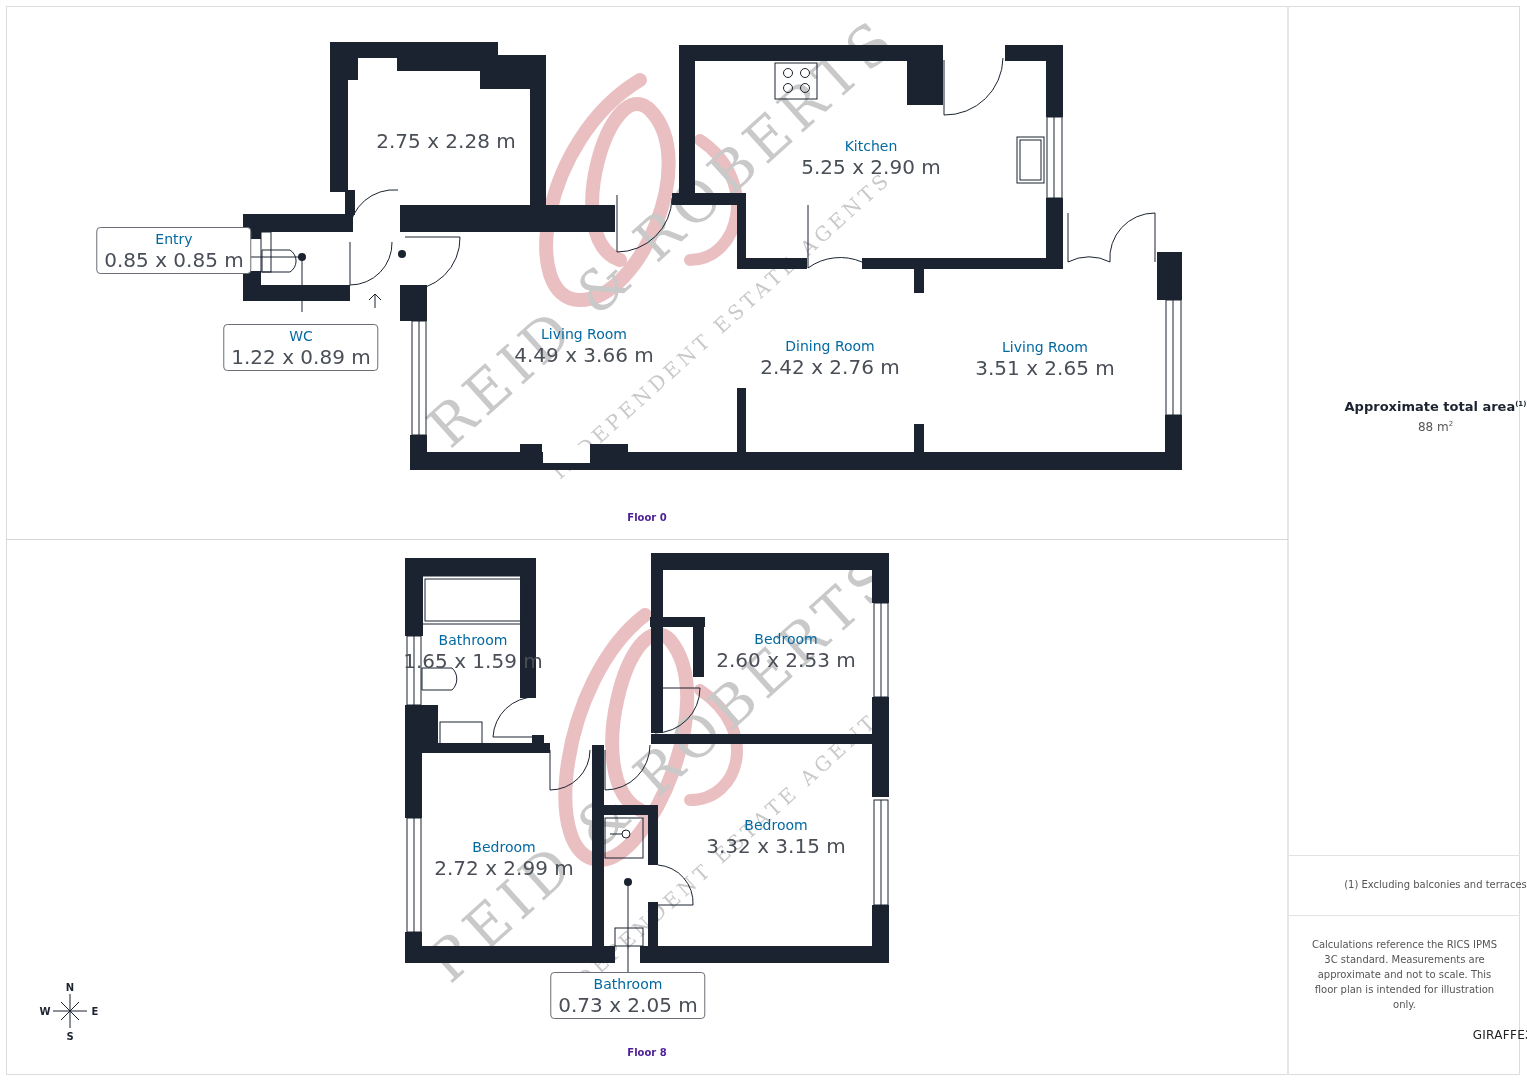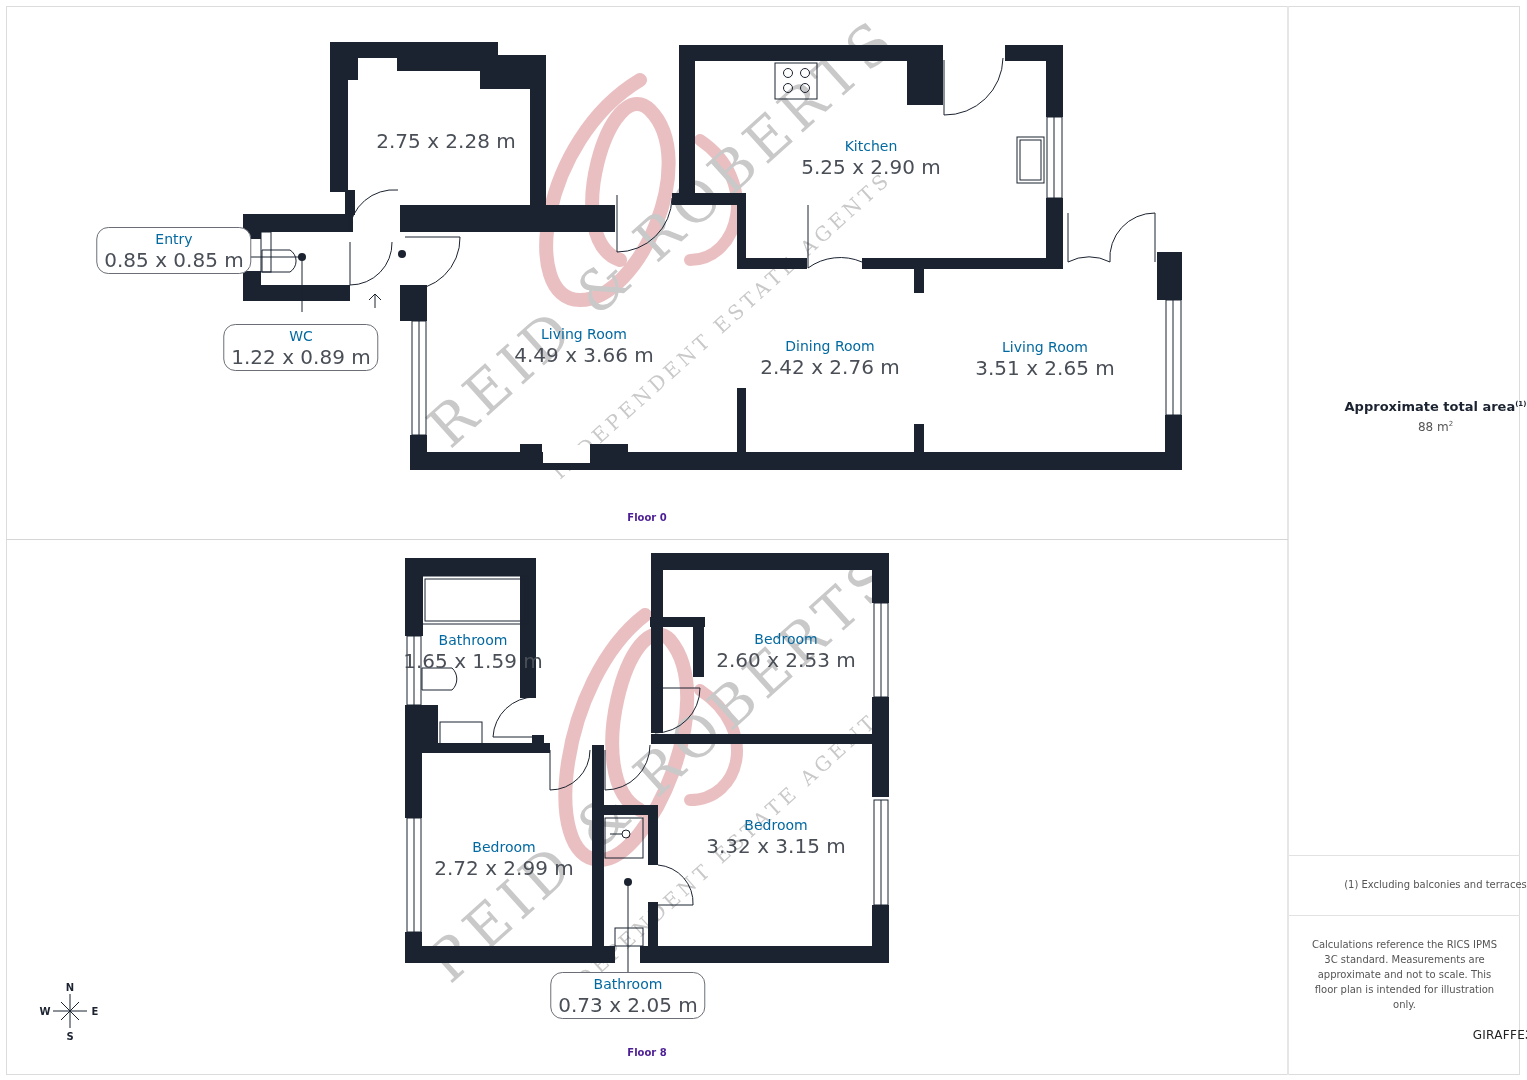--- a/index.html
+++ b/index.html
@@ -6,21 +6,21 @@
   body { width:1527px; height:1080px; position:relative; overflow:hidden; font-family:"DejaVu Sans", sans-serif; color:#1b2330; }
   .frame { position:absolute; left:6px; top:6px; width:1514px; height:1069px; border:1px solid #dcdcdc; box-sizing:border-box; }
   .vdiv { position:absolute; left:1287px; top:6px; width:2px; height:1069px; background:#e6e6e6; }
   .hdiv { position:absolute; left:6px; top:539px; width:1282px; height:1px; background:#d6d6d6; }
   .side-hdiv1 { position:absolute; left:1289px; top:855px; width:231px; height:1px; background:#e2e2e2; }
   .side-hdiv2 { position:absolute; left:1289px; top:915px; width:231px; height:1px; background:#e2e2e2; }
   svg.plan { position:absolute; left:0; top:0; }
   .label { position:absolute; text-align:center; transform:translateX(-50%); white-space:nowrap; }
   .room-name { font-weight:normal; font-size:14px; color:#0369a1; line-height:20px; }
   .room-dim { font-size:20px; color:#4a4f57; line-height:22px; }
-  .boxed { border:1px solid #6b6f75; border-radius:12px; background:#fff; padding:1px 7px 2px 7px;text-align:center; }
+  .boxed { border:1px solid #6b6f75; border-radius:4px; background:#fff; padding:1px 7px 2px 7px;text-align:center; }
   .floor-label { position:absolute; font-weight:bold; font-size:10px; transform:translateX(-50%); color:#4c1d95; }
   .side { position:absolute; left:1289px; width:231px; text-align:center;padding-left:31px; }
   .area-title { font-weight:bold; font-size:13px; color:#1b2330; }
   .area-title sup { font-size:7px; }
   .area-val { font-size:12px; color:#555; margin-top:6px; }
   .area-val sup { font-size:7px; }
   .note { font-size:10px; color:#555; line-height:15px; }
   .brand { font-size:12px; color:#222; letter-spacing:0.3px;text-align:right; }
   .brand b { font-weight:bold; }
   .compass-letter { position:absolute; font-size:10px; font-weight:bold; color:#1b2330; transform:translate(-50%,-50%); }

